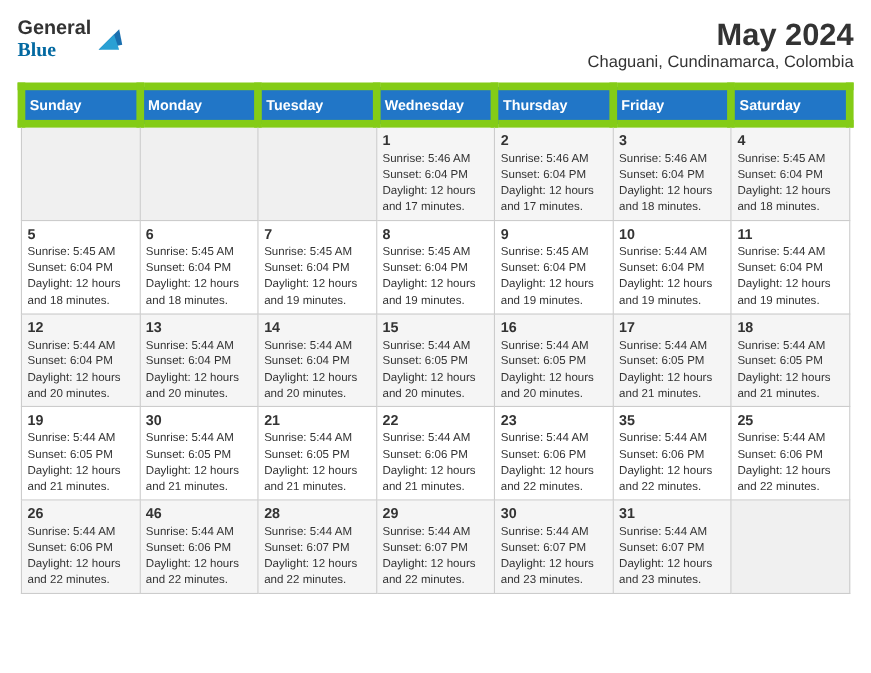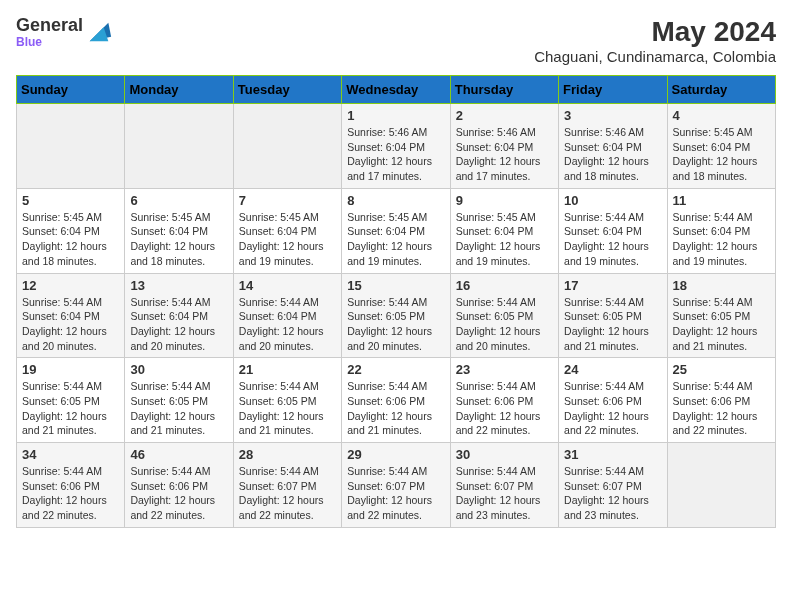--- a/index.html
+++ b/index.html
@@ -25,23 +25,24 @@
       display: flex;
       flex-direction: column;
       line-height: 1.1;
     }
     .logo-general {
       font-size: 18px;
       font-weight: bold;
       color: #333;
     }
     .logo-blue {
-      font-size: 12px;
-      font-weight: bold;
-      color: #8b5cf6;
+      font-size: 18px;
+      font-weight: bold;
+      color: #0369a1;
+      font-family: Liberation Serif, serif;
     }
     .logo-icon {
       width: 28px;
       height: 28px;
       margin-left: 2px;
     }
     .title-area {
       text-align: right;
     }
     .month-title {
@@ -52,26 +53,26 @@
     .location {
       font-size: 15px;
       color: #333;
     }
     table {
       width: 100%;
       border-collapse: collapse;
     }
     thead tr th {
       background-color: #2176c7;
-      color: #000000;
+      color: #ffffff;
       font-size: 13px;
       font-weight: bold;
       padding: 6px 4px;
       text-align: left;
-      border: 1px solid #84cc16;
+      border: 7px solid #84cc16;
     }
     tbody tr td {
       border: 1px solid #ccc;
       vertical-align: top;
       padding: 4px 5px;
       font-size: 11px;
       color: #333;
       height: 80px;
       background: #fff;
     }
@@ -294,37 +295,37 @@
 and 21 minutes.</div>
         </td>
         <td>
           <span class="day-num">23</span>
           <div class="day-info" style="white-space: pre-line;">Sunrise: 5:44 AM
 Sunset: 6:06 PM
 Daylight: 12 hours
 and 22 minutes.</div>
         </td>
         <td>
-          <span class="day-num">24</span>
+          <span class="day-num">35</span>
           <div class="day-info" style="white-space: pre-line;">Sunrise: 5:44 AM
 Sunset: 6:06 PM
 Daylight: 12 hours
 and 22 minutes.</div>
         </td>
         <td>
           <span class="day-num">25</span>
           <div class="day-info" style="white-space: pre-line;">Sunrise: 5:44 AM
 Sunset: 6:06 PM
 Daylight: 12 hours
 and 22 minutes.</div>
         </td>
       </tr>
       <tr>
         <td>
-          <span class="day-num">34</span>
+          <span class="day-num">26</span>
           <div class="day-info" style="white-space: pre-line;">Sunrise: 5:44 AM
 Sunset: 6:06 PM
 Daylight: 12 hours
 and 22 minutes.</div>
         </td>
         <td>
           <span class="day-num">46</span>
           <div class="day-info" style="white-space: pre-line;">Sunrise: 5:44 AM
 Sunset: 6:06 PM
 Daylight: 12 hours

